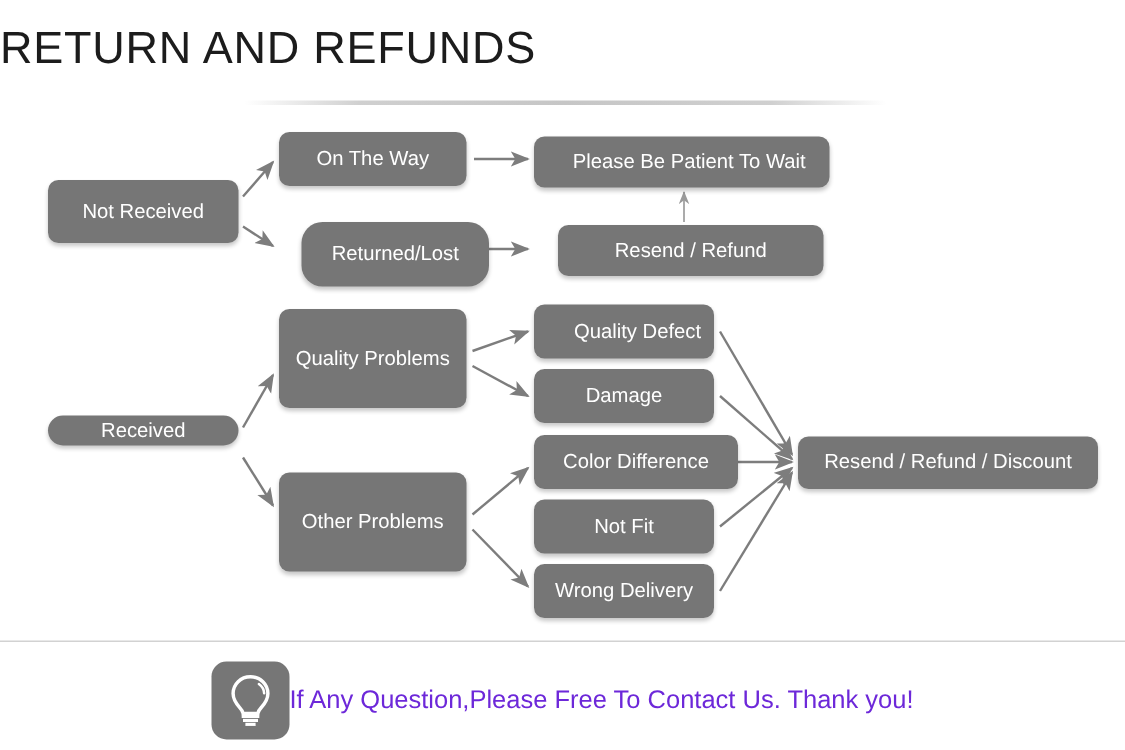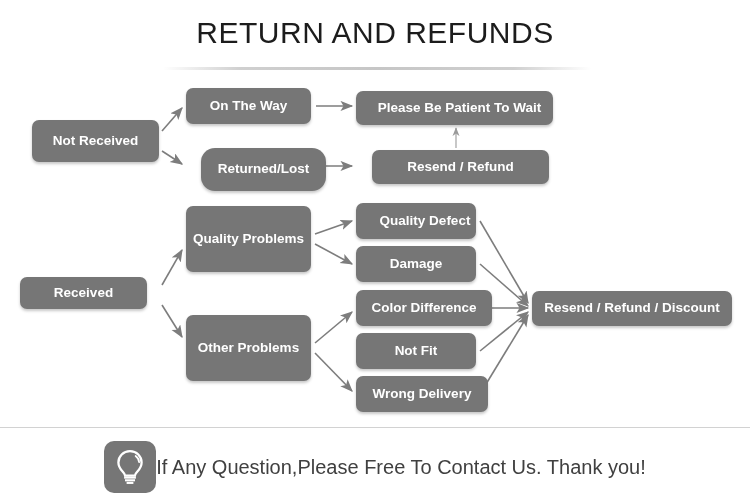--- a/index.html
+++ b/index.html
@@ -19,21 +19,21 @@
     height: 500px;
     background: #ffffff;
   }
 
   
   #title {
     position: absolute;
     left: 0;
     top: 16px;
     width: 750px;
-    text-align: center;
+    text-align: left;
     font-size: 30px;
     letter-spacing: 0.5px;
     color: #1c1c1c;
     font-weight: 400;
     white-space: nowrap;
   }
   #title-divider {
     position: absolute;
     left: 163px;
     top: 67px;
@@ -57,21 +57,20 @@
     border-radius: 7px;
     display: flex;
     align-items: center;
     justify-content: center;
     font-size: 13.5px;
     line-height: 1.2;
     text-align: center;
     box-shadow: 0 2px 3px rgba(0,0,0,0.22);
     white-space: nowrap;
     padding: 0 6px;
-    font-weight: bold;
   }
 
   
   #connectors {
     position: absolute;
     left: 0;
     top: 0;
     width: 750px;
     height: 500px;
     pointer-events: none;
@@ -100,22 +99,22 @@
     width: 52px;
     height: 52px;
     background: #767676;
     border-radius: 10px;
     display: flex;
     align-items: center;
     justify-content: center;
     flex: none;
   }
   #footer-text {
-    font-size: 20px;
-    color: #404040;
+    font-size: 17px;
+    color: #6d28d9;
     white-space: nowrap;
   }
 </style>
 </head>
 <body>
 
 <div id="page">
 
   <div id="title">RETURN AND REFUNDS</div>
   <div id="title-divider"></div>
@@ -159,35 +158,35 @@
   <div class="node" style="left:32px;  top:120px; width:127px; height:42px;">Not Received</div>
 
   <div class="node" style="left:186px; top:88px;  width:125px; height:36px;">On The Way</div>
 
   <div class="node" style="left:201px; top:148px; width:125px; height:43px;border-radius:14px;">Returned/Lost</div>
 
   <div class="node" style="left:356px; top:91px;  width:197px; height:34px;padding-left:16px;">Please Be Patient To Wait</div>
 
   <div class="node" style="left:372px; top:150px; width:177px; height:34px;">Resend / Refund</div>
 
-  <div class="node" style="left:20px;  top:277px; width:127px; height:32px;">Received</div>
+  <div class="node" style="left:32px;  top:277px; width:127px; height:20px;border-radius:14px;">Received</div>
 
   <div class="node" style="left:186px; top:206px; width:125px; height:66px;">Quality Problems</div>
 
   <div class="node" style="left:186px; top:315px; width:125px; height:66px;">Other Problems</div>
 
   <div class="node" style="left:356px; top:203px; width:120px; height:36px;padding-left:24px;">Quality Defect</div>
 
   <div class="node" style="left:356px; top:246px; width:120px; height:36px;">Damage</div>
 
   <div class="node" style="left:356px; top:290px; width:136px; height:36px;">Color Difference</div>
 
   <div class="node" style="left:356px; top:333px; width:120px; height:36px;">Not Fit</div>
 
-  <div class="node" style="left:356px; top:376px; width:132px; height:36px;">Wrong Delivery</div>
+  <div class="node" style="left:356px; top:376px; width:120px; height:36px;">Wrong Delivery</div>
 
   <div class="node" style="left:532px; top:291px; width:200px; height:35px;">Resend / Refund / Discount</div>
 
   <div id="footer-divider"></div>
   <div id="footer">
     <div id="bulb-badge">
       <svg width="34" height="38" viewBox="0 0 34 38" xmlns="http://www.w3.org/2000/svg">
         <path d="M17 3.2 C10.4 3.2 5.4 8.2 5.4 14.4 C5.4 18.6 7.6 21.3 9.8 23.7
                  C11.2 25.2 11.9 26.3 12.1 27.6 L21.9 27.6
                  C22.1 26.3 22.8 25.2 24.2 23.7 C26.4 21.3 28.6 18.6 28.6 14.4

